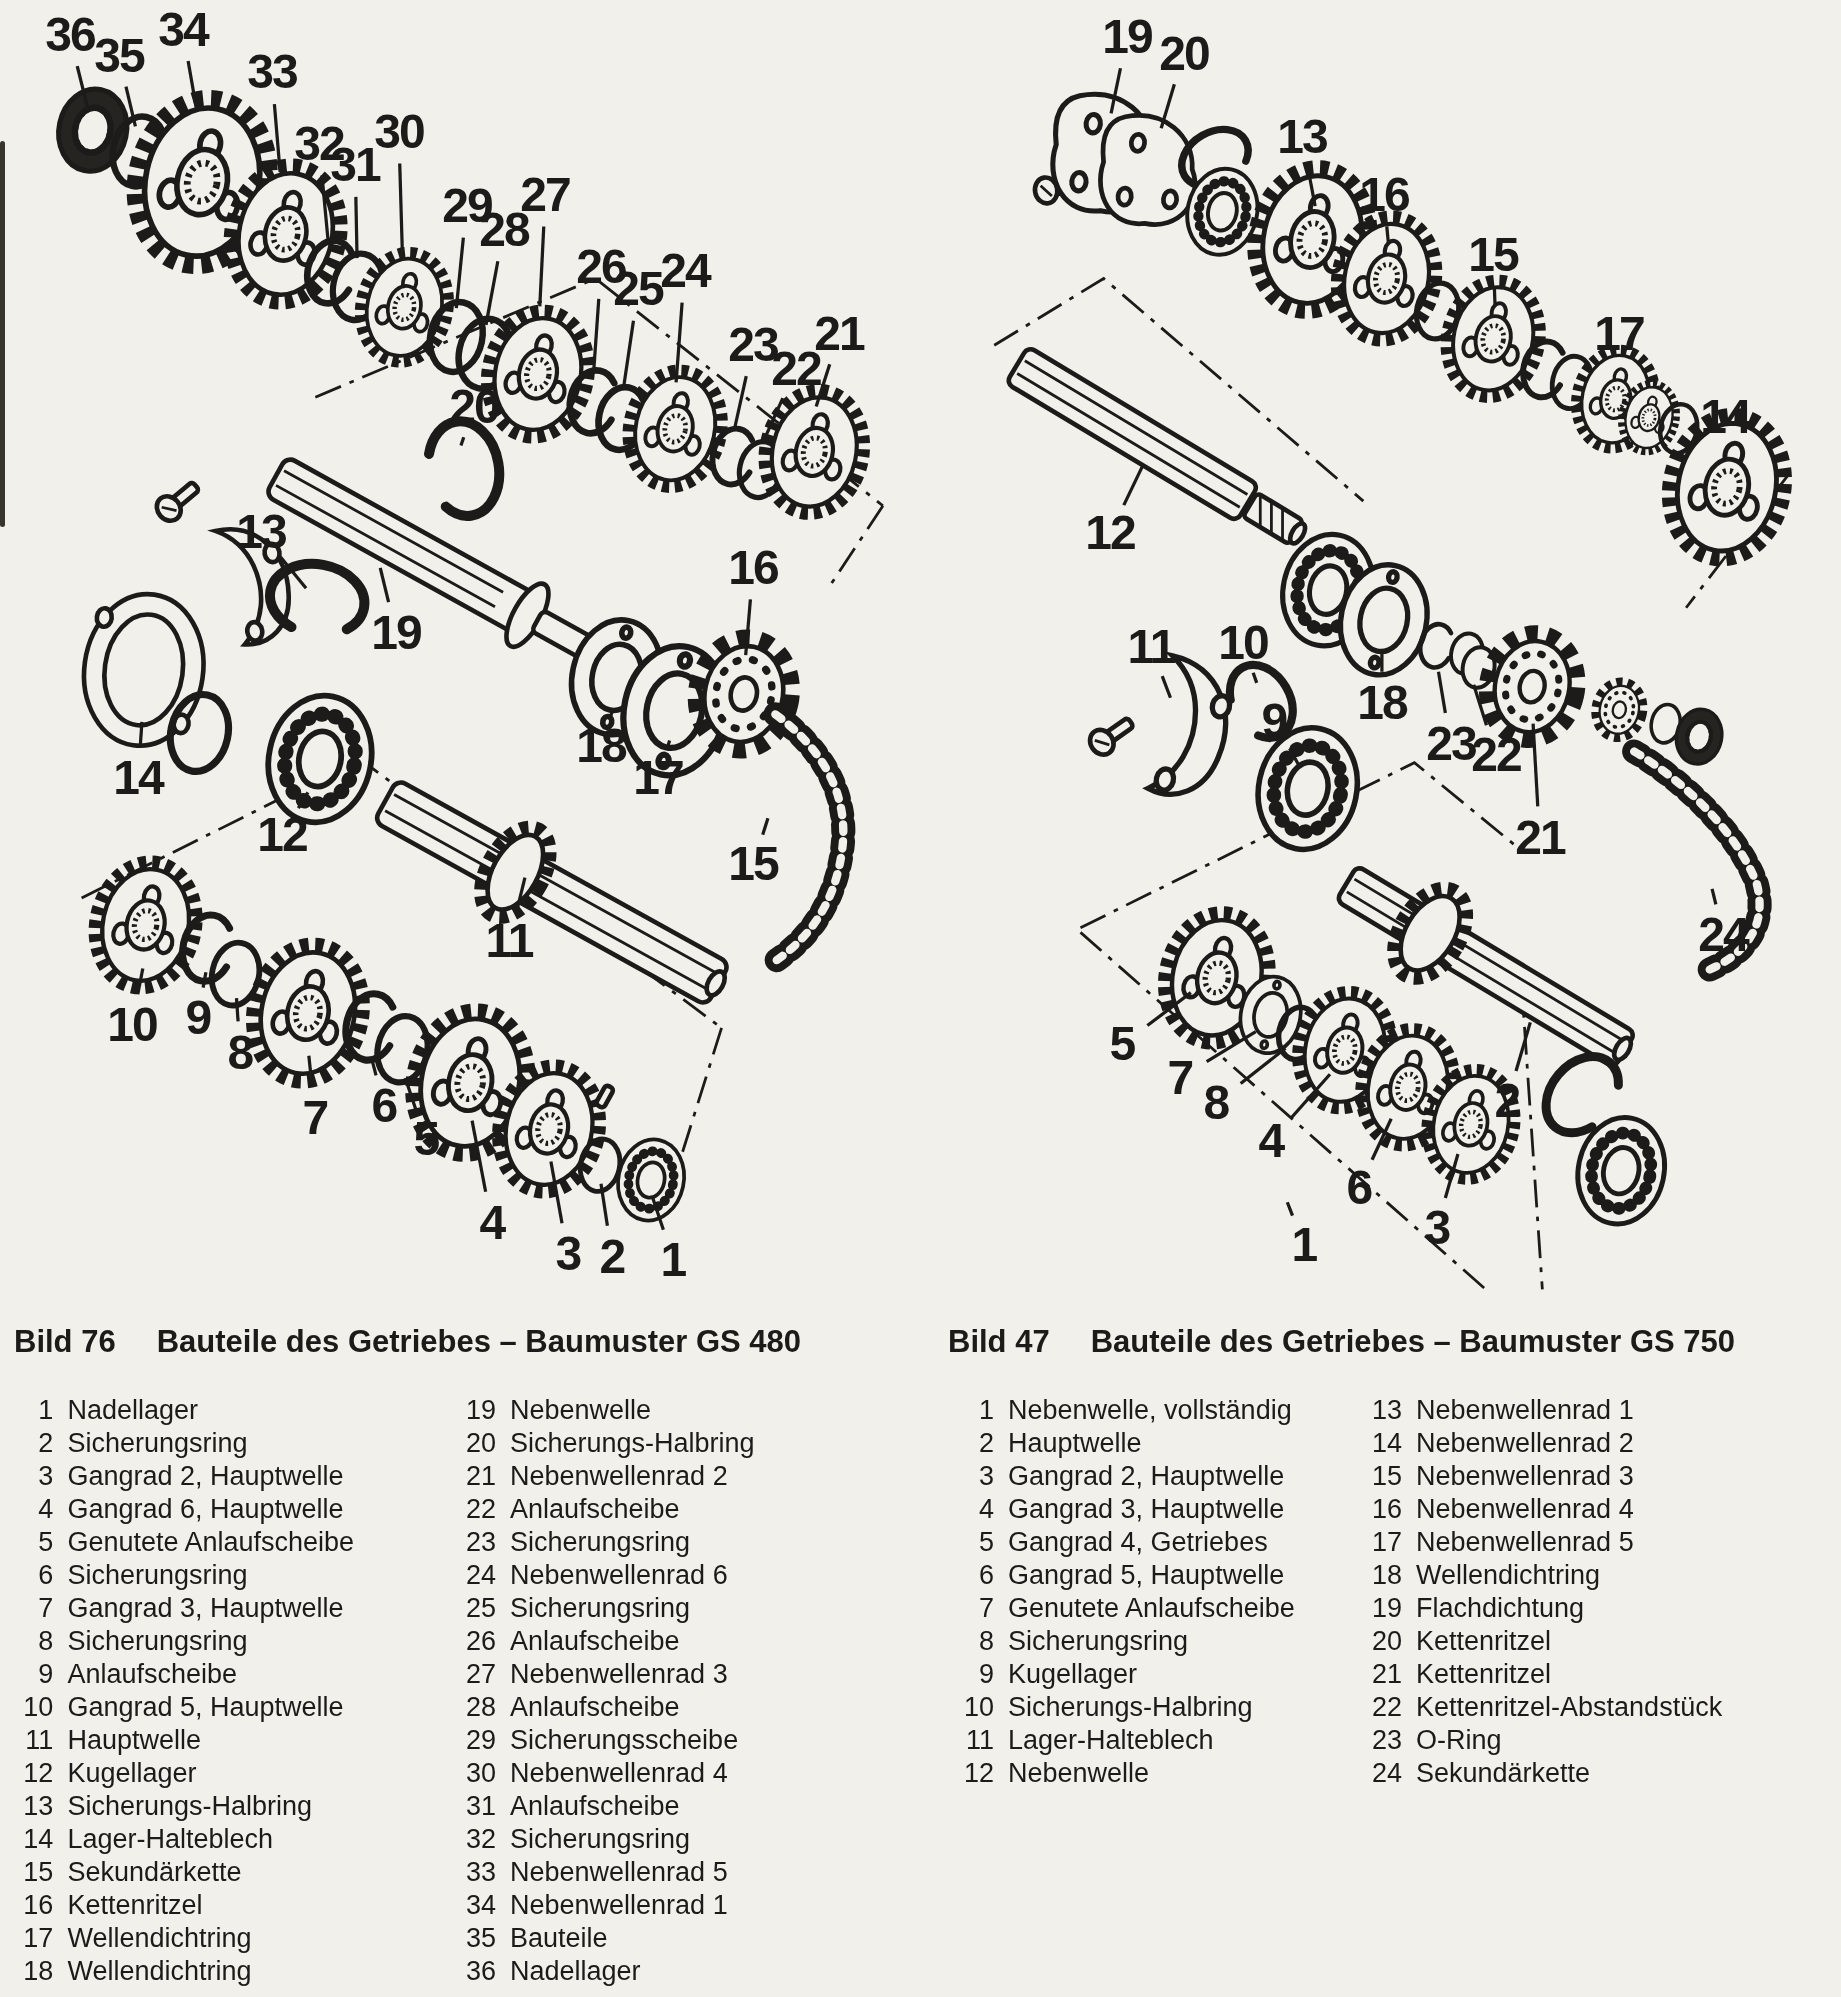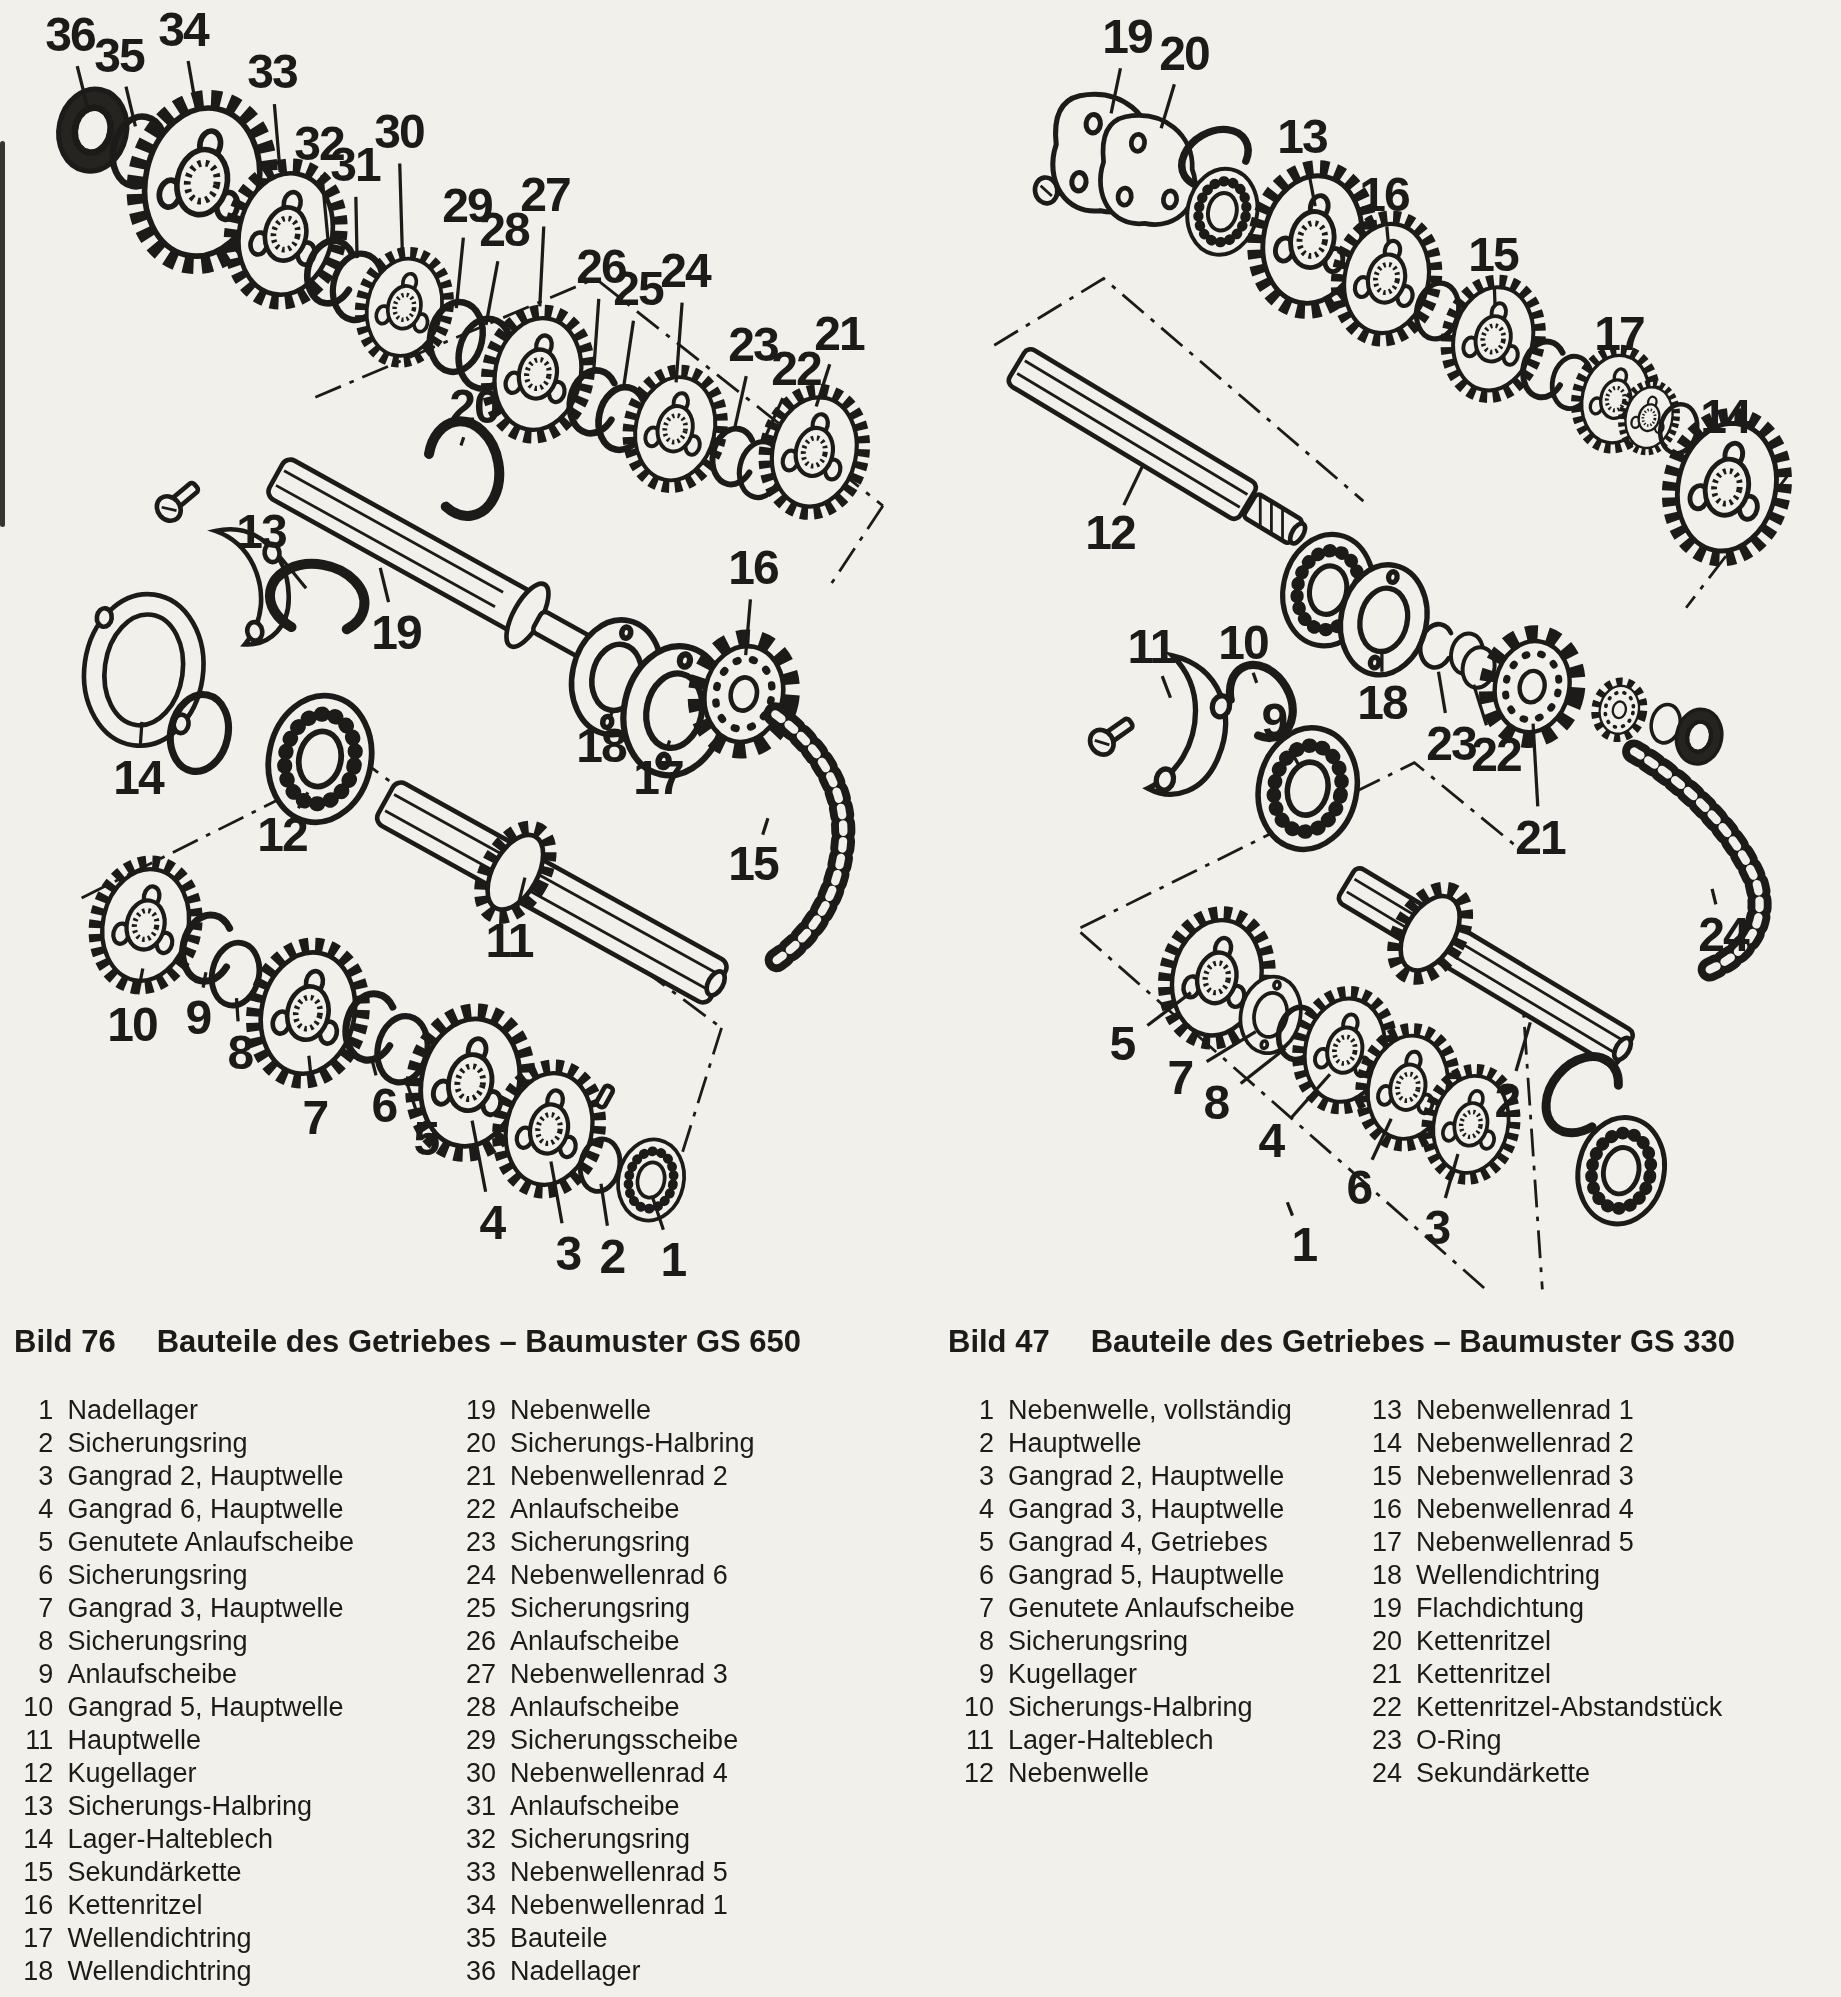--- a/index.html
+++ b/index.html
@@ -360,25 +360,25 @@
     <div class="callout" style="left: 1271px; top: 1141px;">4</div>
     <div class="callout" style="left: 1359px; top: 1188px;">6</div>
     <div class="callout" style="left: 1437px; top: 1228px;">3</div>
     <div class="callout" style="left: 1304px; top: 1245px;">1</div>
   </div>
 
 <div class="edge-streak"></div>
 
 <div class="caption" style="left:14px">
   <span>Bild 76</span>
-  <span>Bauteile des Getriebes – Baumuster GS 650</span>
+  <span>Bauteile des Getriebes – Baumuster GS 480</span>
 </div>
 <div class="caption" style="left:948px">
   <span>Bild 47</span>
-  <span>Bauteile des Getriebes – Baumuster GS 330</span>
+  <span>Bauteile des Getriebes – Baumuster GS 750</span>
 </div>
 
 <div class="plist" style="left:7.4px">
     <div class="prow">
       <span class="pnum">1</span>
       <span class="plabel">Nadellager</span>
     </div>
     <div class="prow">
       <span class="pnum">2</span>
       <span class="plabel">Sicherungsring</span>

